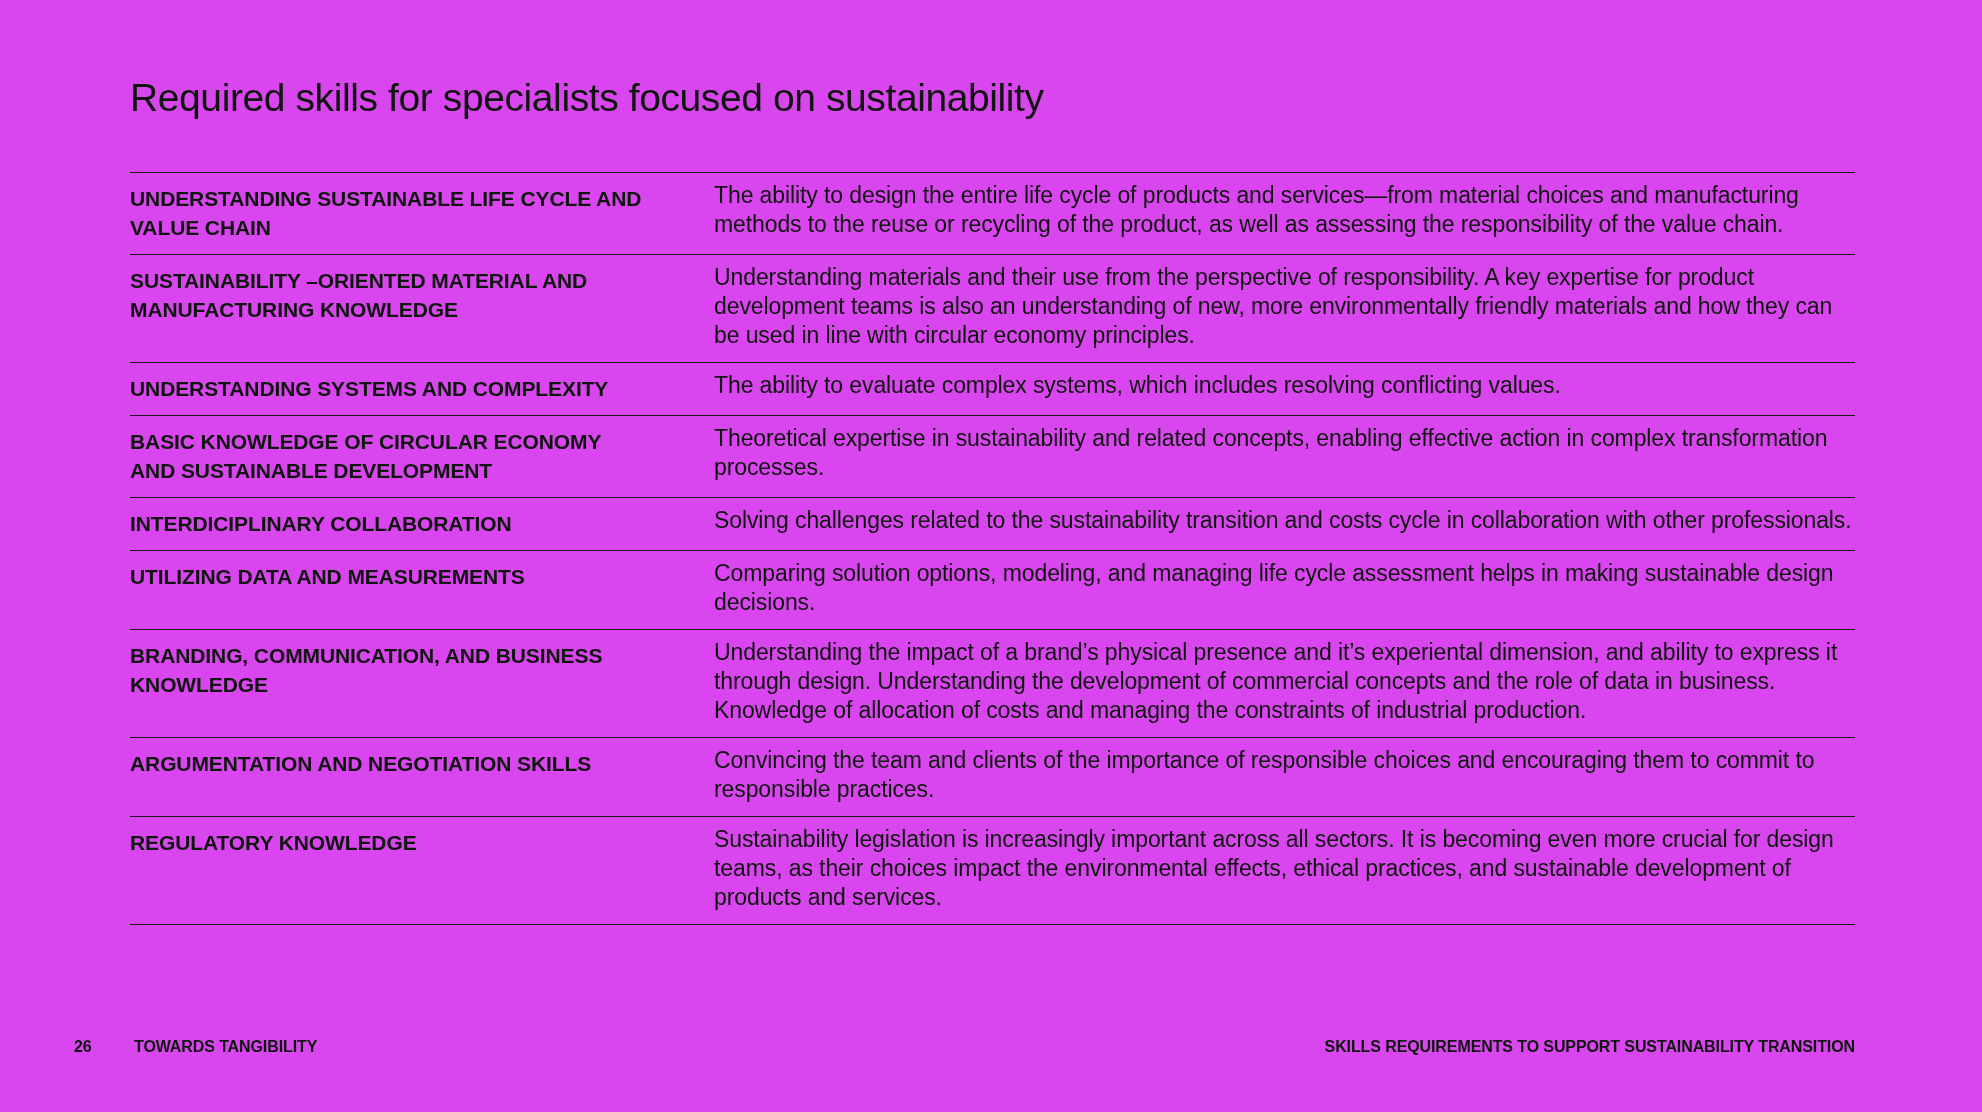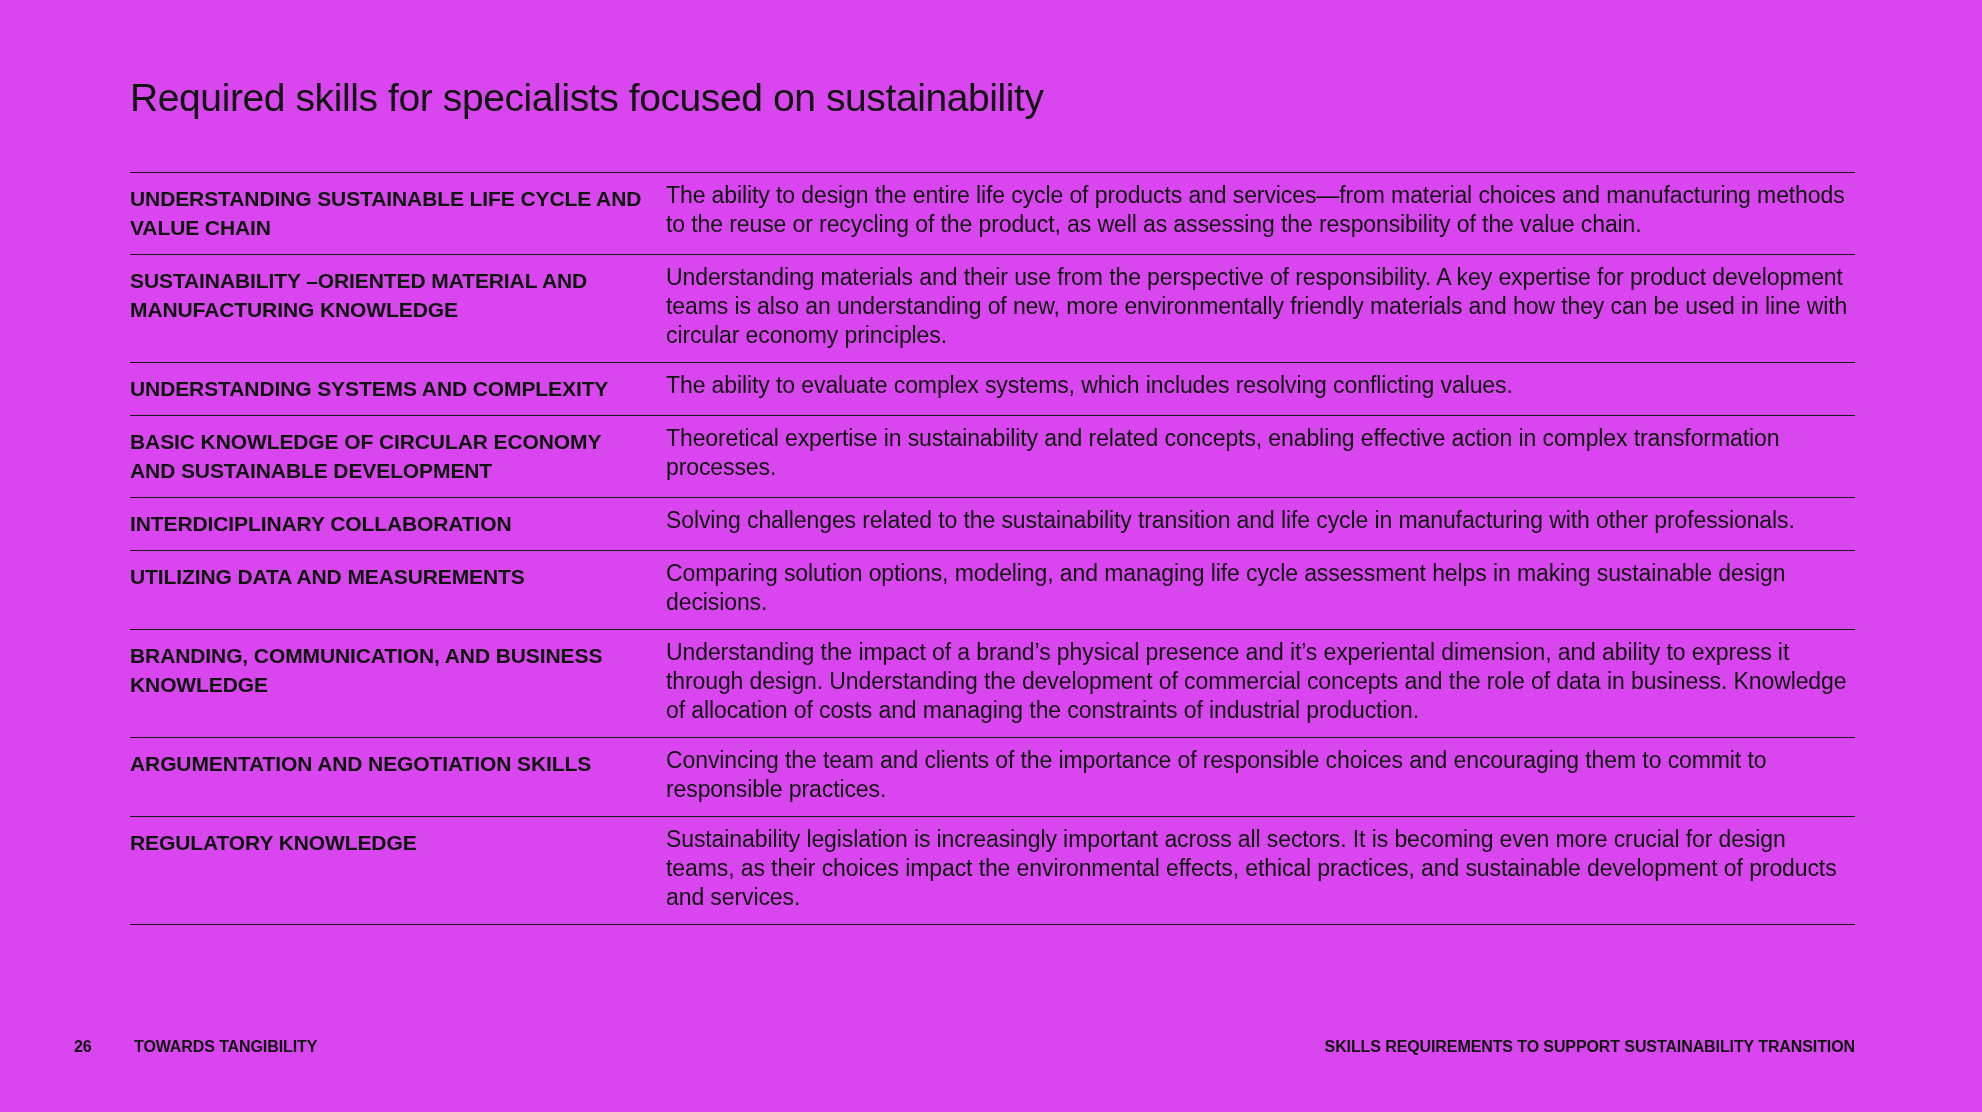--- a/index.html
+++ b/index.html
@@ -29,20 +29,21 @@
   .skills-table {
     position: absolute;
     left: 130px;
     top: 172px;
     width: 1725px;
   }
   .skills-row {
     display: flex;
     border-top: 1.5px solid #1b1b1b;
     padding: 8px 0 12px 0;
+    gap: 48px;
   }
   .skills-row:last-child {
     border-bottom: 1.5px solid #1b1b1b;
     justify-content: space-between;
   }
   .skill-name {
     flex: 0 0 536px;
     padding-right: 18px;
     padding-top: 3px;
     font-size: 21px;
@@ -112,21 +113,21 @@
       <div class="skill-desc">The ability to evaluate complex systems, which includes resolving conflicting values.</div>
     </div>
 
     <div class="skills-row">
       <div class="skill-name">BASIC KNOWLEDGE OF CIRCULAR ECONOMY AND SUSTAINABLE DEVELOPMENT</div>
       <div class="skill-desc">Theoretical expertise in sustainability and related concepts, enabling effective action in complex transformation processes.</div>
     </div>
 
     <div class="skills-row">
       <div class="skill-name">INTERDICIPLINARY COLLABORATION</div>
-      <div class="skill-desc">Solving challenges related to the sustainability transition and life cycle in manufacturing with other professionals.</div>
+      <div class="skill-desc">Solving challenges related to the sustainability transition and costs cycle in collaboration with other professionals.</div>
     </div>
 
     <div class="skills-row">
       <div class="skill-name">UTILIZING DATA AND MEASUREMENTS</div>
       <div class="skill-desc">Comparing solution options, modeling, and managing life cycle assessment helps in making sustainable design decisions.</div>
     </div>
 
     <div class="skills-row">
       <div class="skill-name">BRANDING, COMMUNICATION, AND BUSINESS KNOWLEDGE</div>
       <div class="skill-desc">Understanding the impact of a brand’s physical presence and it’s experiental dimension, and ability to express it through design. Understanding the development of commercial concepts and the role of data in business. Knowledge of allocation of costs and managing the constraints of industrial production.</div>

